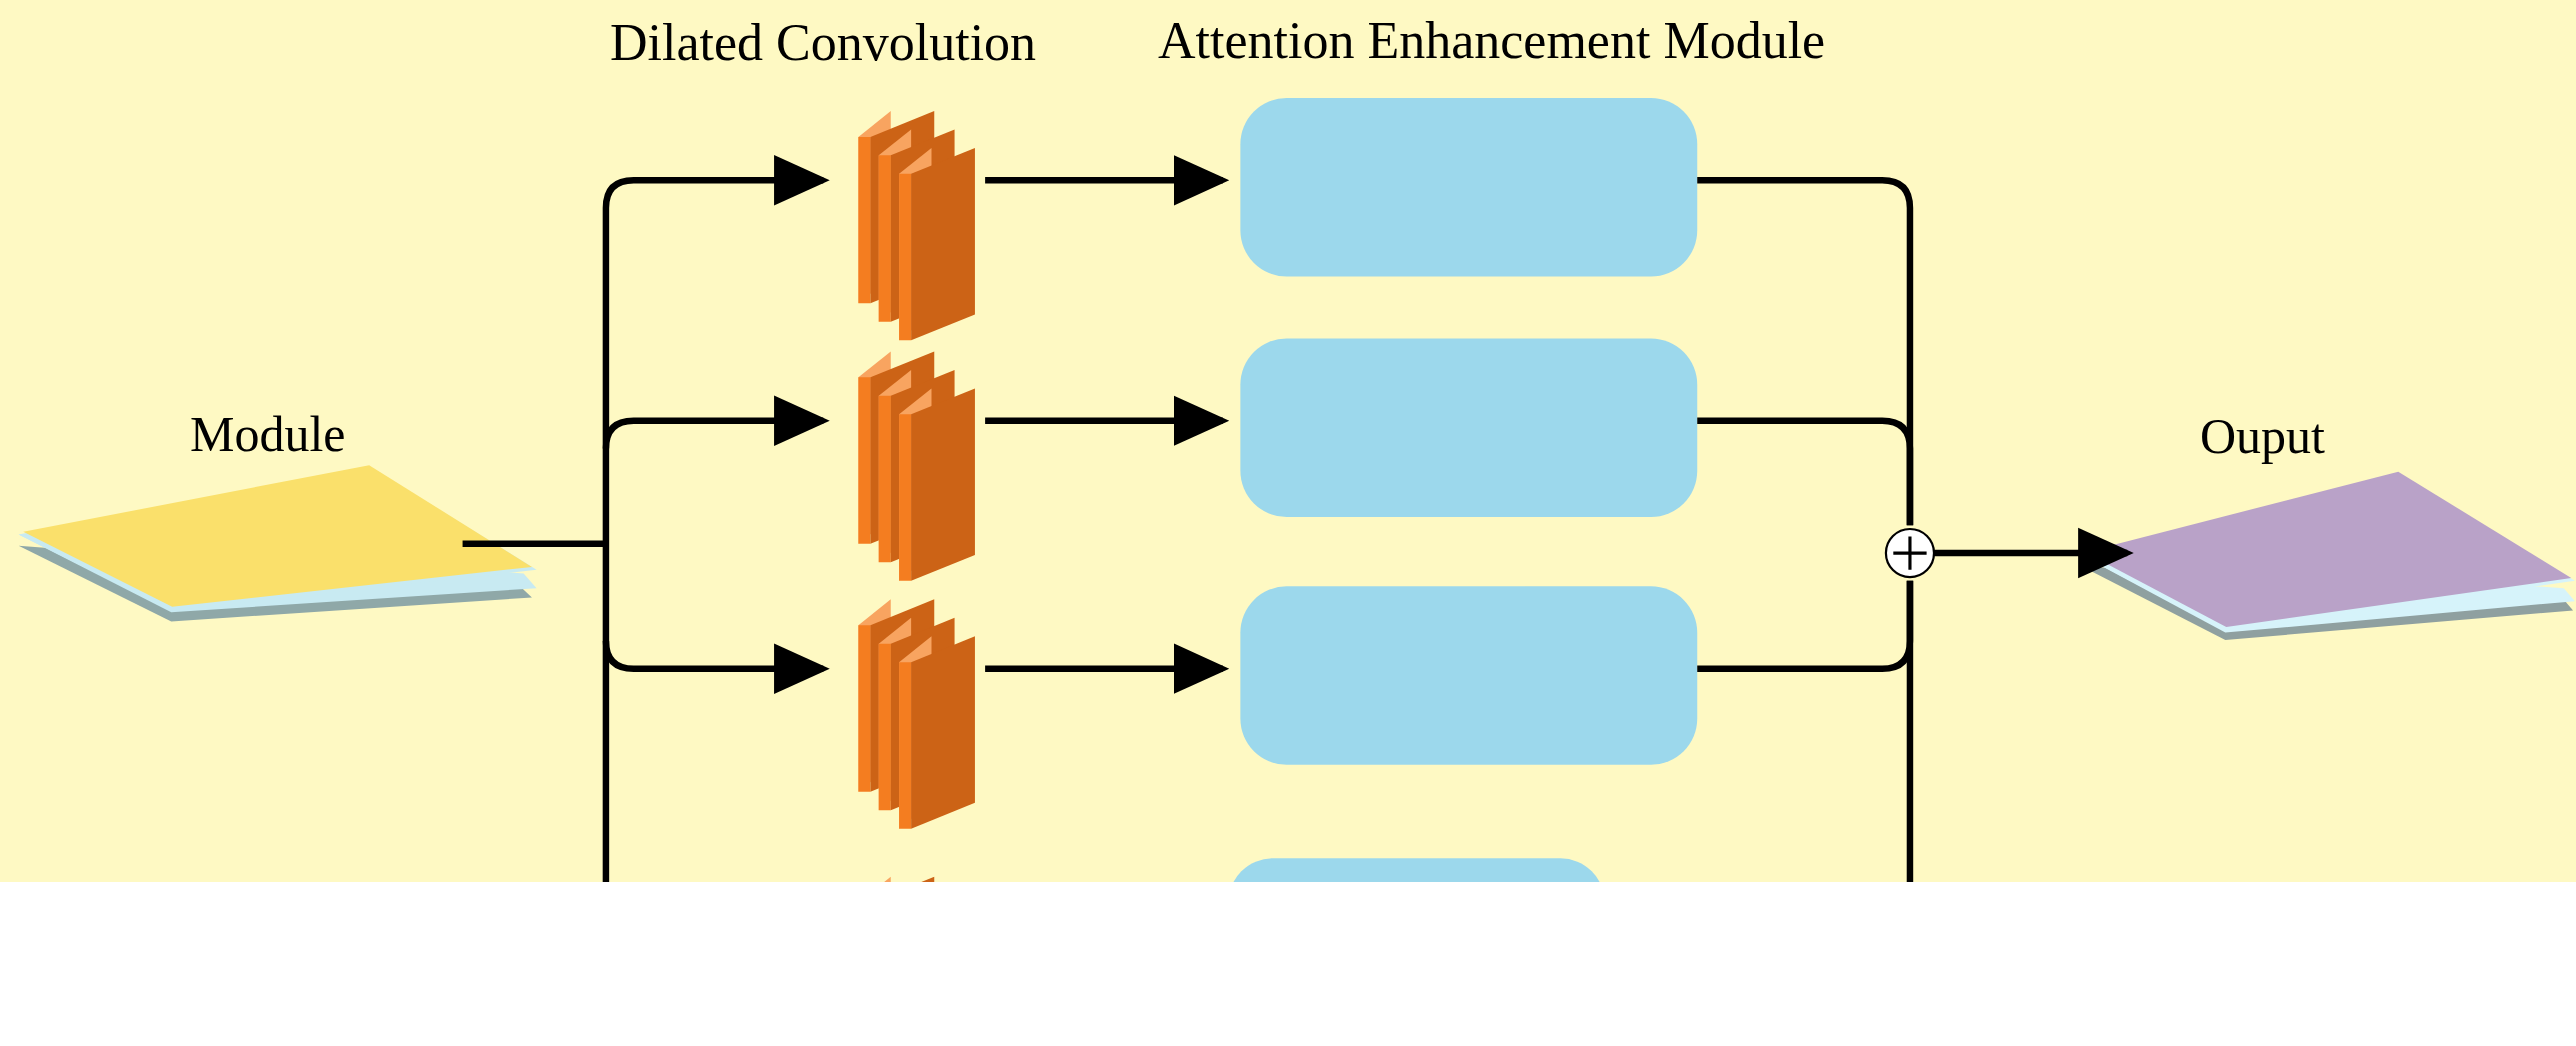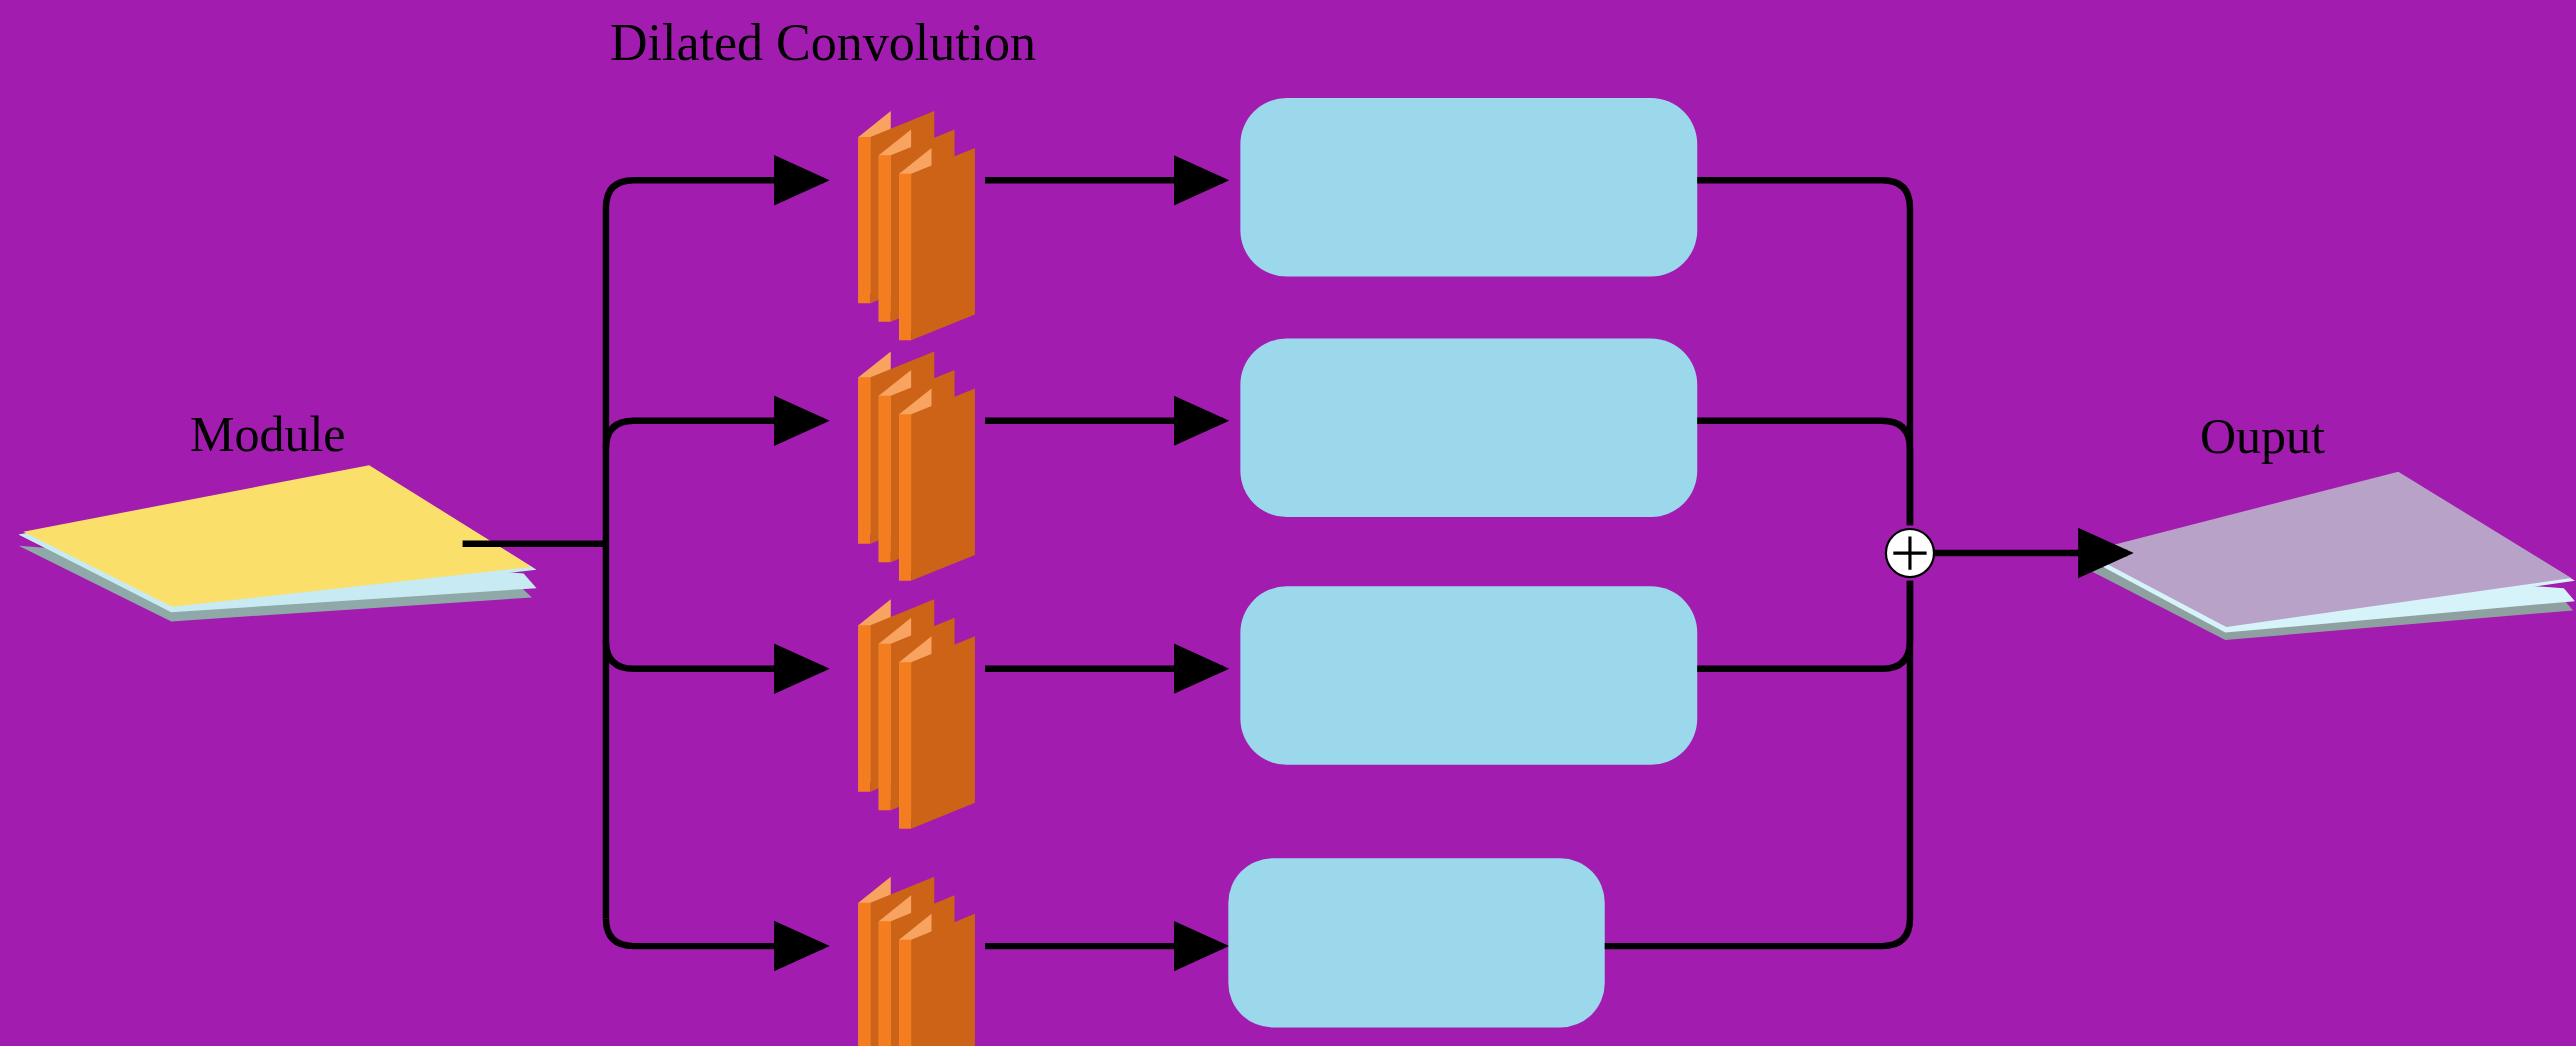--- a/index.html
+++ b/index.html
@@ -4,22 +4,22 @@
 <title>Dilated Convolution Attention Enhancement Diagram</title>
 <style>
   html, body {
     margin: 0;
     padding: 0;
     background: #ffffff;
   }
   #stage {
     position: relative;
     width: 2576px;
-    height: 1046px;
-    background: #a21caf;
+    height: 882px;
+    background: #fef9c3;
     overflow: hidden;
     font-family: "Liberation Serif", "DejaVu Serif", serif;
   }
   .label {
     position: absolute;
     color: #000000;
     white-space: nowrap;
     line-height: 1;
     font-family: "Liberation Serif", "DejaVu Serif", serif;
     font-weight: 400;
@@ -172,19 +172,20 @@
     </g>
 
     <g>
       <path d="M2091,598 L2300,598" stroke="#000000" stroke-width="7" fill="none" marker-end="url(#arrowhead)"></path>
     </g>
 
   </svg>
 
   <div class="label" id="title-dilated">Dilated Convolution</div>
 
+  <div class="label" id="title-aem">Attention Enhancement Module</div>
 
   <div class="label" id="label-input">Module</div>
 
   <div class="label" id="label-output">Ouput</div>
 
 </div>
 
 
 </body></html>

